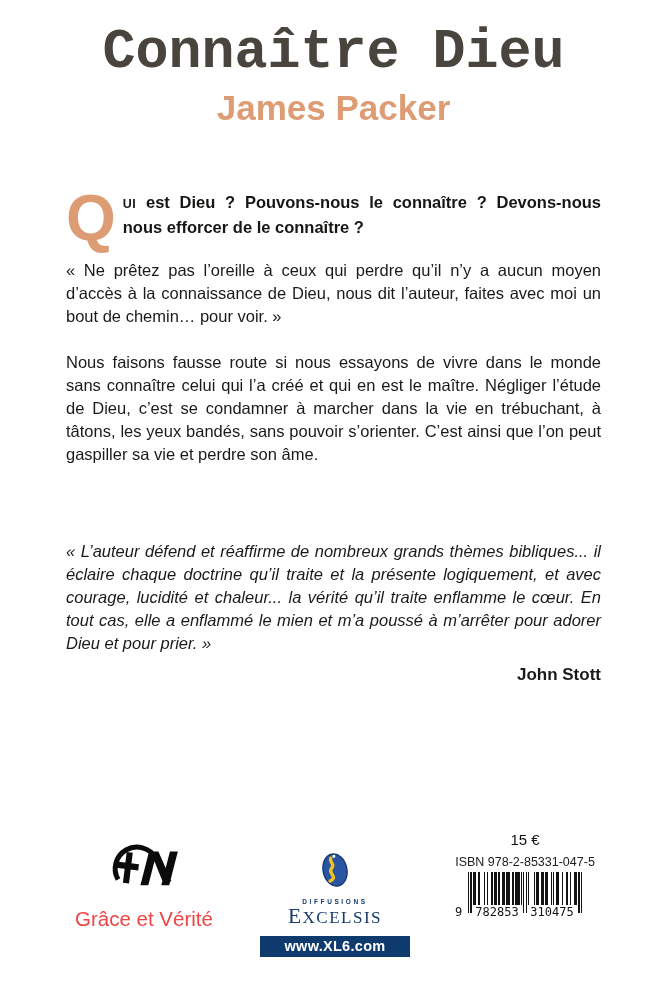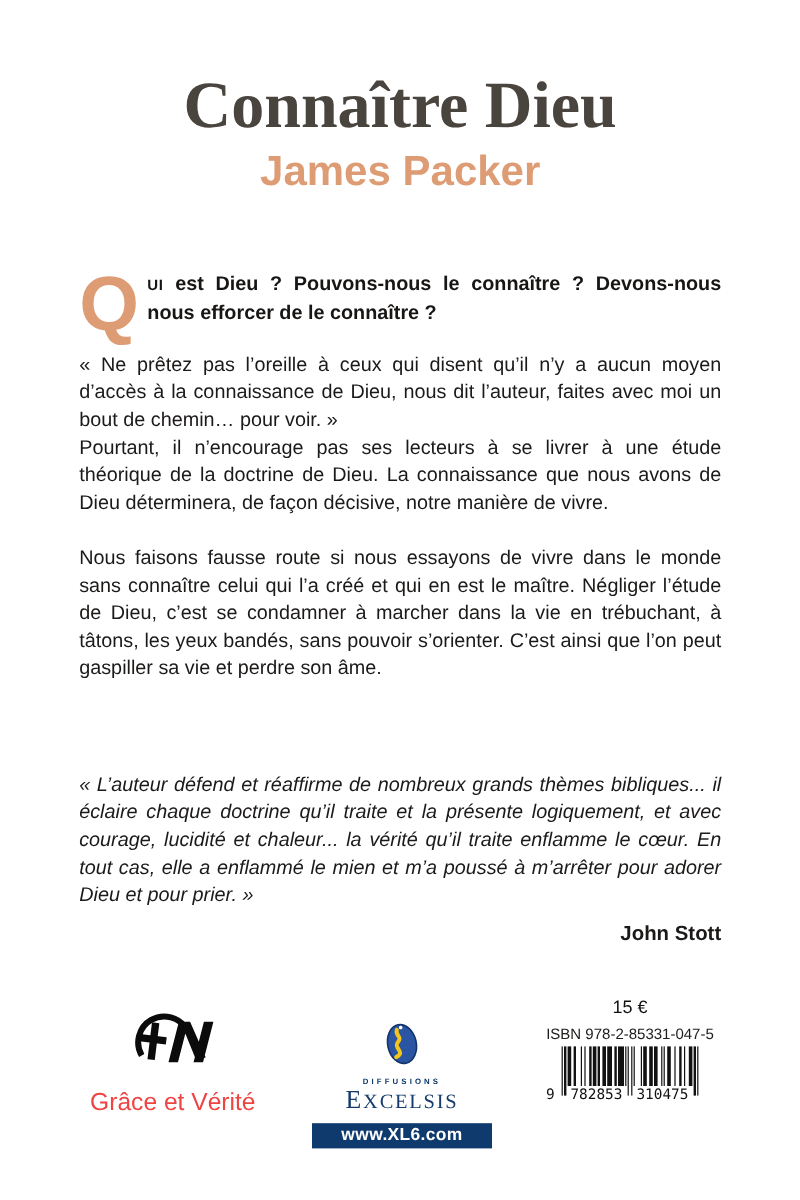--- a/index.html
+++ b/index.html
@@ -1,22 +1,22 @@
 <!DOCTYPE html>
 <html lang="fr"><head>
 <meta charset="utf-8">
 <style>
   html,body{margin:0;padding:0;background:#ffffff;}
   body{font-family:"Liberation Sans","DejaVu Sans",sans-serif;}
   .cover{position:relative;width:667px;height:1000px;margin:0 auto;background:#ffffff;color:#1c1a19;overflow:hidden;}
 
   
-  .title{font-family:Liberation Serif, serif;font-weight:700;
+  .title{font-family:Liberation Mono, monospace;font-weight:700;
          font-size:55px;line-height:56px;text-align:center;color:#4a443e;
-         margin:0;padding-top:60px;}
+         margin:0;padding-top:25px;}
   .author{font-size:35px;line-height:38px;font-weight:700;color:#dd9c74;
           text-align:center;margin:8px 0 0;}
 
   
   .blurb{padding:0 66px;}
   .lead{font-weight:700;font-size:16.5px;line-height:23px;text-align:justify;
         margin:64px 0 0;color:#181614;}
   .dropcap{float:left;font-size:64px;line-height:49px;font-weight:700;
            color:#dd9c74;margin:3px 7px 0 0;}
   .lead-sc{font-size:12.5px;letter-spacing:.5px;}
@@ -64,22 +64,21 @@
 <body>
 
 <div class="cover">
 
   <h1 class="title">Connaître Dieu</h1>
   <h2 class="author">James Packer</h2>
 
   <section class="blurb">
     <p class="lead"><span class="dropcap">Q</span><span class="lead-sc">UI</span><span> est Dieu ? Pouvons-nous le connaître ? Devons-nous nous efforcer de le connaître ?</span></p>
 
-    <p class="para p1">« Ne prêtez pas l’oreille à ceux qui disent qu’il n’y a aucun moyen d’accès à la connaissance de Dieu, nous dit l’auteur, faites avec moi un bout de chemin… pour voir. »</p>
-    <p class="para p2">Pourtant, il n’encourage pas ses lecteurs à se livrer à une étude théorique de la doctrine de Dieu. La connaissance que nous avons de Dieu déterminera, de façon décisive, notre manière de vivre.</p>
+    <p class="para p1">« Ne prêtez pas l’oreille à ceux qui perdre qu’il n’y a aucun moyen d’accès à la connaissance de Dieu, nous dit l’auteur, faites avec moi un bout de chemin… pour voir. »</p>
     <p class="para p3">Nous faisons fausse route si nous essayons de vivre dans le monde sans connaître celui qui l’a créé et qui en est le maître. Négliger l’étude de Dieu, c’est se condamner à marcher dans la vie en trébuchant, à tâtons, les yeux bandés, sans pouvoir s’orienter. C’est ainsi que l’on peut gaspiller sa vie et perdre son âme.</p>
 
     <div class="endorsement">
       <p class="quote">« L’auteur défend et réaffirme de nombreux grands thèmes bibliques... il éclaire chaque doctrine qu’il traite et la présente logiquement, et avec courage, lucidité et chaleur... la vérité qu’il traite enflamme le cœur. En tout cas, elle a enflammé le mien et m’a poussé à m’arrêter pour adorer Dieu et pour prier. »</p>
       <p class="attribution">John Stott</p>
     </div>
   </section>
 
   <div class="gv">
     <div class="gv-icon">

